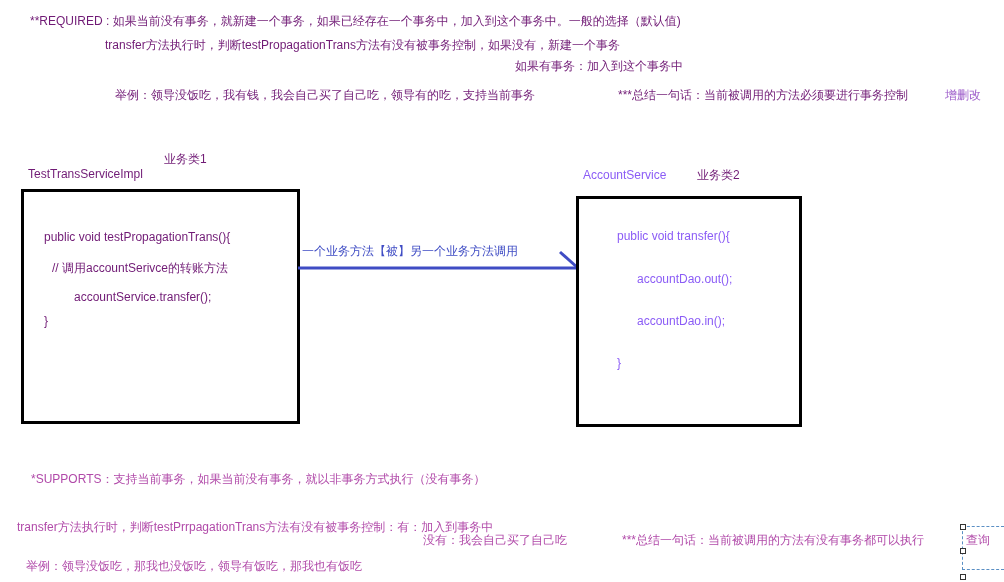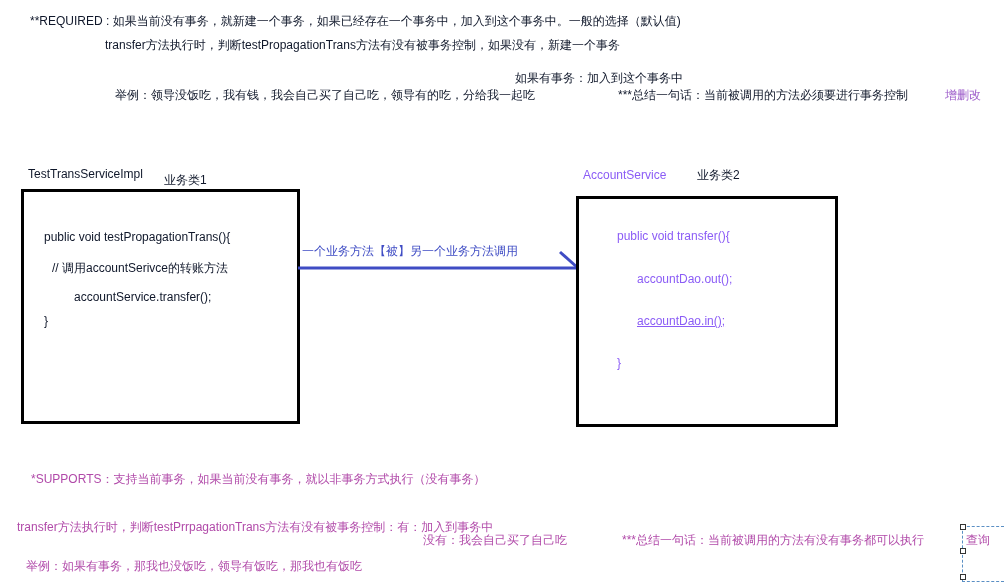--- a/index.html
+++ b/index.html
@@ -3,21 +3,21 @@
   <meta charset="utf-8">
   <style>
     html, body { margin: 0; padding: 0; }
     body {
       width: 1004px; height: 582px; position: relative; overflow: hidden;
       background: #ffffff;
       font-family: "Liberation Sans", "DejaVu Sans", sans-serif;
       font-size: 12px;
     }
     .t { position: absolute; white-space: nowrap; line-height: 16px; }
-    .red { color: #0f172a; }
+    .red { color: #701a75; }
     .blue { color: #8b5cf6; }
     .purple { color: #b14aa9; }
     .violet { color: #9b59c9; }
     .box {
       position: absolute; border: 3px solid #000; background: #fff; box-sizing: border-box;
     }
     .code { position: absolute; white-space: nowrap; font-size: 12px; line-height: 16px; }
     svg.arrow { position: absolute; left: 0; top: 0; overflow: visible; }
     .sel {
       position: absolute; border-left: 1px dashed #5a8fc4; border-top: 1px dashed #5a8fc4; border-bottom: 1px dashed #5a8fc4;
@@ -25,53 +25,53 @@
     }
     .handle {
       position: absolute; width: 4px; height: 4px; border: 1px solid #333; background: #fff;
     }
   </style>
 </head>
 <body>
 
 <div class="t red" style="left:30px; top:13px;">**REQUIRED : 如果当前没有事务，就新建一个事务，如果已经存在一个事务中，加入到这个事务中。一般的选择（默认值)</div>
 <div class="t red" style="left:105px; top:37px;">transfer方法执行时，判断testPropagationTrans方法有没有被事务控制，如果没有，新建一个事务</div>
-<div class="t red" style="left:515px; top:70px;">如果有事务：加入到这个事务中</div>
-<div class="t red" style="left:115px; top:87px;">举例：领导没饭吃，我有钱，我会自己买了自己吃，领导有的吃，分给我一起吃</div>
+<div class="t red" style="left:515px; top:58px;">如果有事务：加入到这个事务中</div>
+<div class="t red" style="left:115px; top:87px;">举例：领导没饭吃，我有钱，我会自己买了自己吃，领导有的吃，支持当前事务</div>
 <div class="t red" style="left:618px; top:87px;">***总结一句话：当前被调用的方法必须要进行事务控制</div>
 <div class="t violet" style="left:945px; top:87px;">增删改</div>
 
 <div class="t red" style="left:28px; top:166px;text-align:right;">TestTransServiceImpl</div>
-<div class="t red" style="left:164px; top:172px;">业务类1</div>
+<div class="t red" style="left:164px; top:151px;">业务类1</div>
 <div class="box" style="left:21px; top:189px; width:279px; height:235px;">
   <div class="code red" style="left:28px; top:68px;">// 调用accountSerivce的转账方法</div>
   <div class="code red" style="left:20px; top:37px;">public void testPropagationTrans(){</div>
   <div class="code red" style="left:50px; top:97px;">accountService.transfer();</div>
   <div class="code red" style="left:20px; top:121px;">}</div>
 </div>
 
 <svg class="arrow" width="1004" height="582">
   <line x1="298" y1="268" x2="578" y2="268" stroke="#3f4cc4" stroke-width="3"></line>
   <line x1="560" y1="252" x2="578" y2="268" stroke="#3f4cc4" stroke-width="3"></line>
 </svg>
 <div class="t blue" style="left:302px; top:243px; color:#3f4cc4;">一个业务方法【被】另一个业务方法调用</div>
 
 <div class="t blue" style="left:583px; top:167px;">AccountService</div>
 <div class="t red" style="left:697px; top:167px;">业务类2</div>
-<div class="box" style="left:576px; top:196px; width:262px; height:231px;">
+<div class="box" style="left:576px; top:196px; width:226px; height:231px;">
   <div class="code blue" style="left:38px; top:29px;">public void transfer(){</div>
   <div class="code blue" style="left:58px; top:72px;">accountDao.out();</div>
-  <div class="code blue" style="left:58px; top:114px;text-decoration:underline;">accountDao.in();</div>
+  <div class="code blue" style="left:58px; top:114px;">accountDao.in();</div>
   <div class="code blue" style="left:38px; top:156px;">}</div>
 </div>
 
 <div class="t purple" style="left:31px; top:471px;">*SUPPORTS：支持当前事务，如果当前没有事务，就以非事务方式执行（没有事务）</div>
 <div class="t purple" style="left:17px; top:519px;">transfer方法执行时，判断testPrrpagationTrans方法有没有被事务控制：有：加入到事务中</div>
 <div class="t purple" style="left:423px; top:532px;">没有：我会自己买了自己吃</div>
 <div class="t purple" style="left:622px; top:532px;">***总结一句话：当前被调用的方法有没有事务都可以执行</div>
-<div class="t purple" style="left:26px; top:558px;">举例：如果有事务，那我也没饭吃，领导有饭吃，那我也有饭吃</div>
+<div class="t purple" style="left:26px; top:558px;">举例：领导没饭吃，那我也没饭吃，领导有饭吃，那我也有饭吃</div>
 
-<div class="sel" style="left:962px; top:526px; width:42px; height:56px;">
+<div class="sel" style="left:962px; top:526px; width:42px; height:44px;">
   <div class="handle" style="left:-3px; top:-3px;"></div>
   <div class="handle" style="left:-3px; top:21px;"></div>
   <div class="handle" style="left:-3px; top:47px;"></div>
   <div class="t purple" style="left:3px; top:5px;">查询</div>
 </div>
 
 </body></html>

